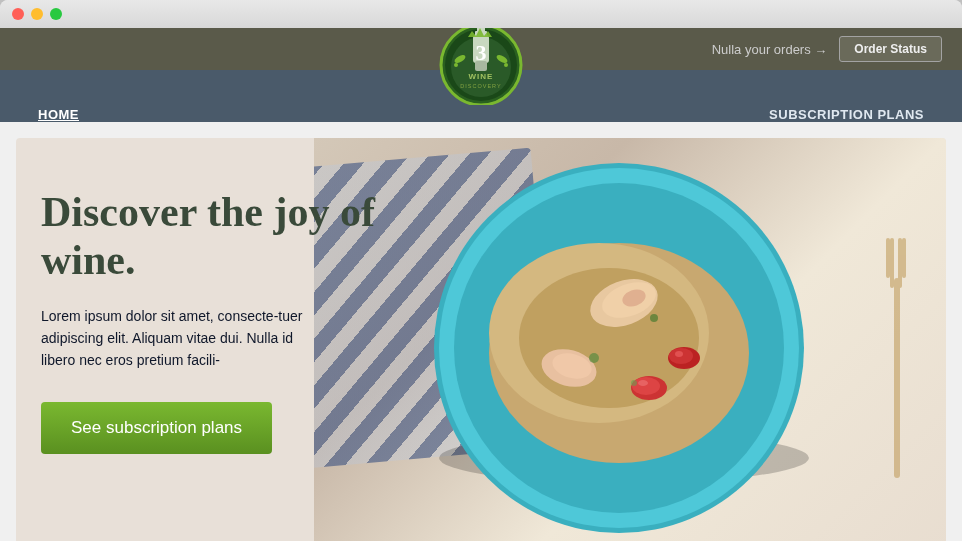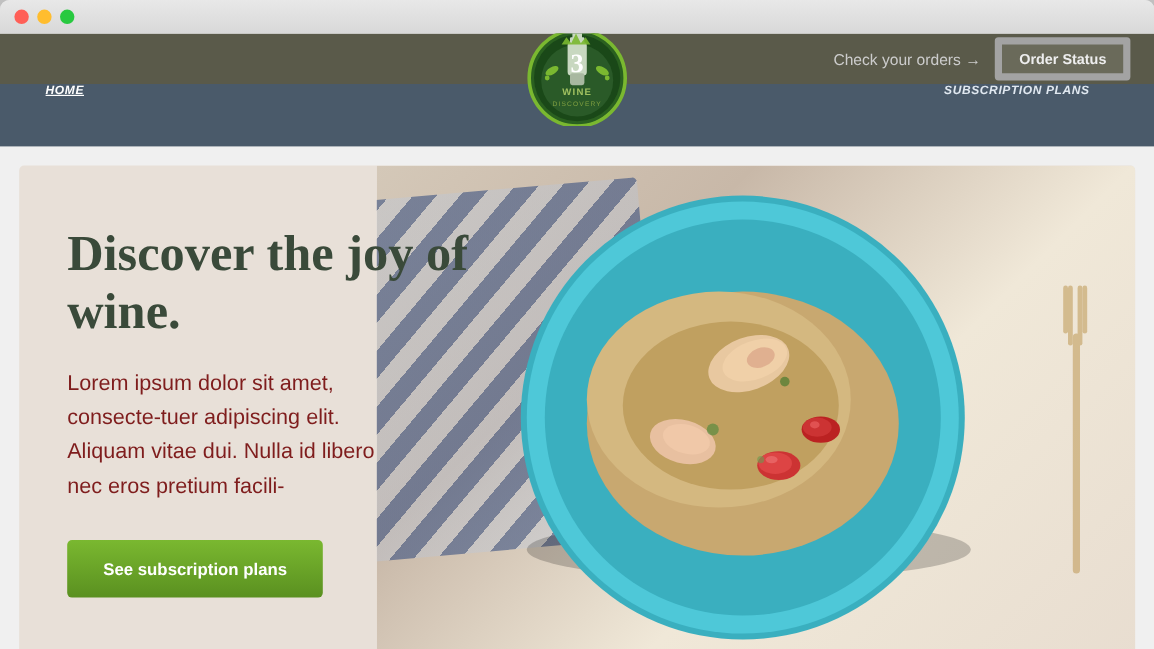--- a/index.html
+++ b/index.html
@@ -63,21 +63,21 @@
       gap: 12px;
     }
 
     .check-orders-text {
       color: #ccc;
       font-size: 13px;
     }
 
     .order-status-btn {
       background: #6a6a5a;
-      border: 6px solid #a3a3a3;
+      border: 1px solid #a3a3a3;
       color: #eee;
       padding: 5px 14px;
       font-size: 12px;
       font-weight: bold;
       cursor: pointer;
       border-radius: 3px;
     }
 
     
     .nav-bar {
@@ -90,42 +90,41 @@
 
     .nav-left {
       display: flex;
       align-items: center;
       gap: 0;
       padding-left: 20px;
     }
 
     .nav-item {
       color: #e0e8f0;
-      font-size: 10px;
+      font-size: 13px;
       font-weight: bold;
       padding: 0 18px;
       height: 52px;
       display: flex;
-      align-items: flex-start;
+      align-items: flex-end;
       cursor: pointer;
       text-transform: uppercase;
       letter-spacing: 0.5px;
-      font-style: italic;
     }
 
     .nav-item.active {
       text-decoration: underline;
       color: #fff;
     }
 
     .nav-right {
       display: flex;
       align-items: center;
       margin-left: auto;
-      padding-right: 36px;
+      padding-right: 20px;
       gap: 20px;
     }
 
     
     .logo-container {
       position: absolute;
       left: 50%;
       transform: translateX(-50%);
       top: -55px;
       z-index: 10;
@@ -142,70 +141,70 @@
       height: 419px;
       background: #e8e0d8;
       overflow: hidden;
       margin: 16px;
       border-radius: 4px;
     }
 
     
     .hero-content {
       position: absolute;
-      left: 40px;
+      left: 25px;
       top: 50px;
       width: 340px;
       z-index: 5;
     }
 
     .hero-title {
       font-size: 42px;
       font-weight: bold;
       color: #3a4a3a;
       line-height: 1.15;
       margin-bottom: 20px;
       font-family: Georgia, serif;
     }
 
     .hero-desc {
-      font-size: 18px;
-      color: #7f1d1d;
+      font-size: 14px;
+      color: #0f172a;
       line-height: 1.6;
       margin-bottom: 30px;
       max-width: 280px;
     }
 
     .cta-btn {
       background: linear-gradient(#7ab830, #5a9020);
       color: #fff;
       border: none;
       padding: 16px 30px;
-      font-size: 14px;
-      font-weight: bold;
+      font-size: 17px;
+      font-weight: normal;
       border-radius: 4px;
       cursor: pointer;
       display: inline-block;
     }
   </style>
 </head>
 <body>
 
 <div class="browser-chrome">
   <div class="browser-titlebar">
     <div class="dot dot-red"></div>
     <div class="dot dot-yellow"></div>
     <div class="dot dot-green"></div>
   </div>
 
   <div class="site-wrapper">
 
     <div class="top-bar">
       <div class="top-bar-right">
-        <span class="check-orders-text">Check your orders →</span>
+        <span class="check-orders-text">Nulla your orders →</span>
         <button class="order-status-btn">Order Status</button>
       </div>
     </div>
 
     <div class="nav-bar">
 
       <div class="nav-left">
         <div class="nav-item active">
           <span>HOME</span>
         </div>

